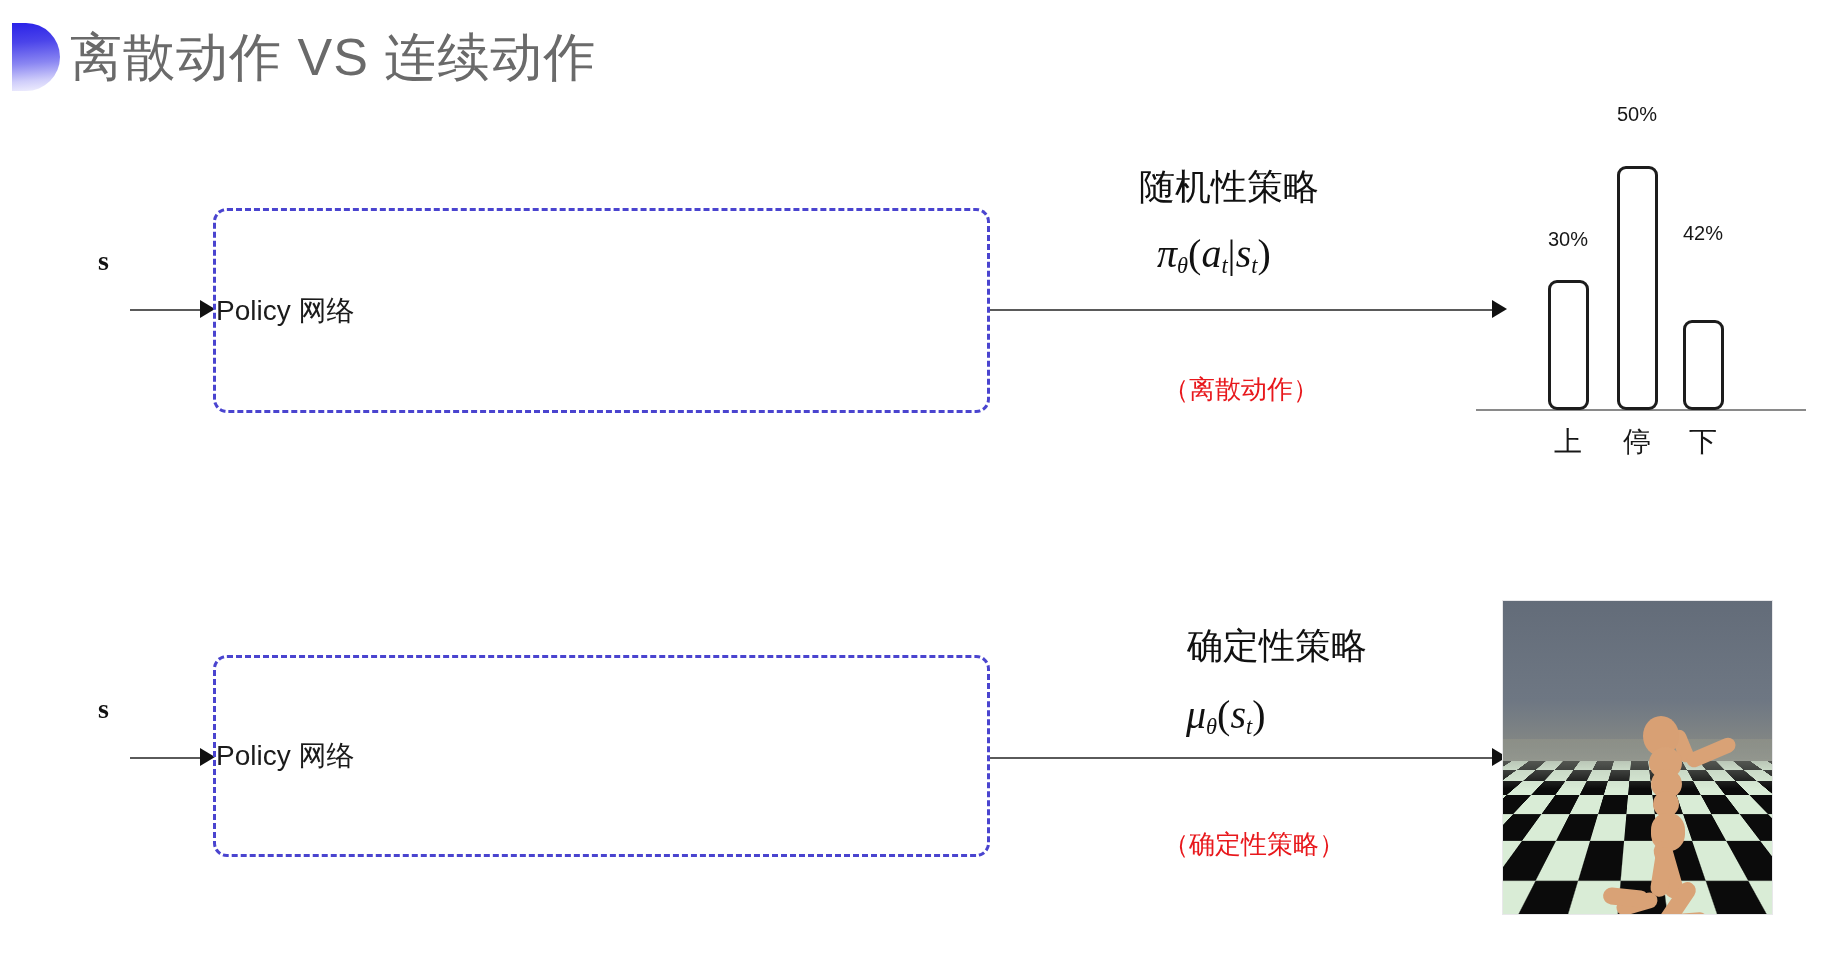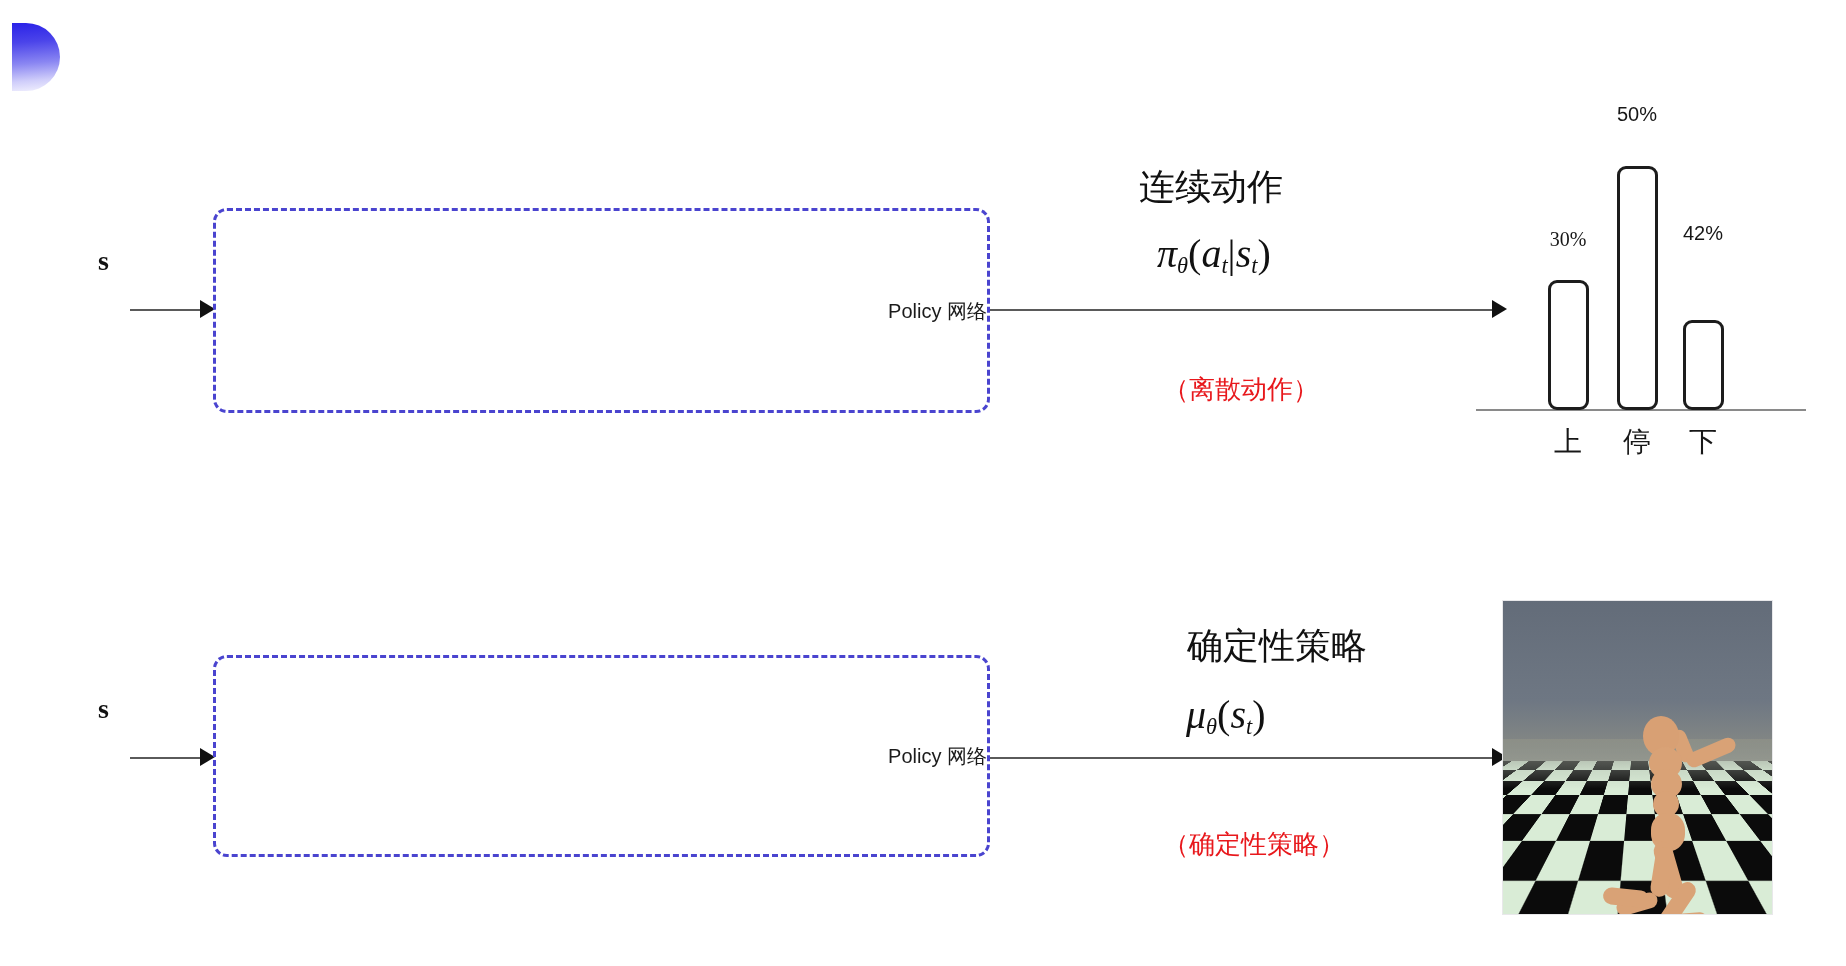--- a/index.html
+++ b/index.html
@@ -33,23 +33,23 @@
   }
   .policy-box{
     position:absolute;
     border:3px dashed #4a44cf;
     border-radius:14px;
     box-sizing:border-box;
     background:transparent;
   }
   .policy-label{
     position:absolute;
-    width:100%;text-align:right;
+    width:100%;text-align:left;
     top:50%;transform:translateY(-50%);
-    font-size:20px;color:#1b1b1b;
+    font-size:28px;color:#1b1b1b;
     white-space:nowrap;
   }
   .sec-title{
     position:absolute;
     font-size:36px;color:#111;white-space:nowrap;
     font-weight:500;
   }
   .formula{
     position:absolute;
     font-size:40px;color:#111;white-space:nowrap;
@@ -136,48 +136,49 @@
   #hum-shin2{left:126px;top:282px;width:16px;height:42px;border-radius:10px;transform:rotate(74deg);}
   #hum-foot{left:100px;top:288px;width:46px;height:17px;border-radius:9px;transform:rotate(6deg);}
   #hum-foot2{left:170px;top:312px;width:34px;height:14px;border-radius:8px;transform:rotate(-4deg);}
 </style>
 </head>
 <body>
 
 <div class="stage">
 
   <div id="title-decor"></div>
+  <div id="page-title">离散动作 VS 连续动作</div>
 
   <div>
 
     <div class="s-label" style="left:98px;top:245px;">s</div>
     <div class="arrow-line" style="left:130px;top:309px;width:78px;"></div>
     <div class="arrow-head" style="left:200px;top:300px;"></div>
 
     <div class="policy-box" style="left:213px;top:208px;width:777px;height:205px;">
       <div class="policy-label">Policy 网络</div>
     </div>
 
     <div class="arrow-line" style="left:990px;top:309px;width:508px;"></div>
     <div class="arrow-head" style="left:1492px;top:300px;"></div>
 
-    <div class="sec-title" style="left:1139px;top:163px;">连续动作</div>
+    <div class="sec-title" style="left:1139px;top:163px;">随机性策略</div>
 
     <div class="formula" style="left:1157px;top:230px;">
       <span>π</span><sub>θ</sub><span class="up">(</span><span>a</span><sub>t</sub><span class="up">|</span><span>s</span><sub>t</sub><span class="up">)</span>
     </div>
 
     <div class="note-red" style="left:1163px;top:372px;">（离散动作）</div>
   </div>
 
   <div>
     <div id="chart-baseline"></div>
 
     <div class="bar" style="left:1548px;top:280px;width:41px;height:130px;"></div>
-    <div class="bar-value" style="left:1528px;top:228px;width:80px;font-family:Liberation Serif, serif;">30%</div>
+    <div class="bar-value" style="left:1528px;top:228px;width:80px;">30%</div>
     <div class="bar-cat" style="left:1528px;top:423px;width:80px;">上</div>
 
     <div class="bar" style="left:1617px;top:166px;width:41px;height:244px;"></div>
     <div class="bar-value" style="left:1597px;top:103px;width:80px;">50%</div>
     <div class="bar-cat" style="left:1597px;top:423px;width:80px;">停</div>
 
     <div class="bar" style="left:1683px;top:320px;width:41px;height:90px;"></div>
     <div class="bar-value" style="left:1663px;top:222px;width:80px;">42%</div>
     <div class="bar-cat" style="left:1663px;top:423px;width:80px;">下</div>
   </div>

